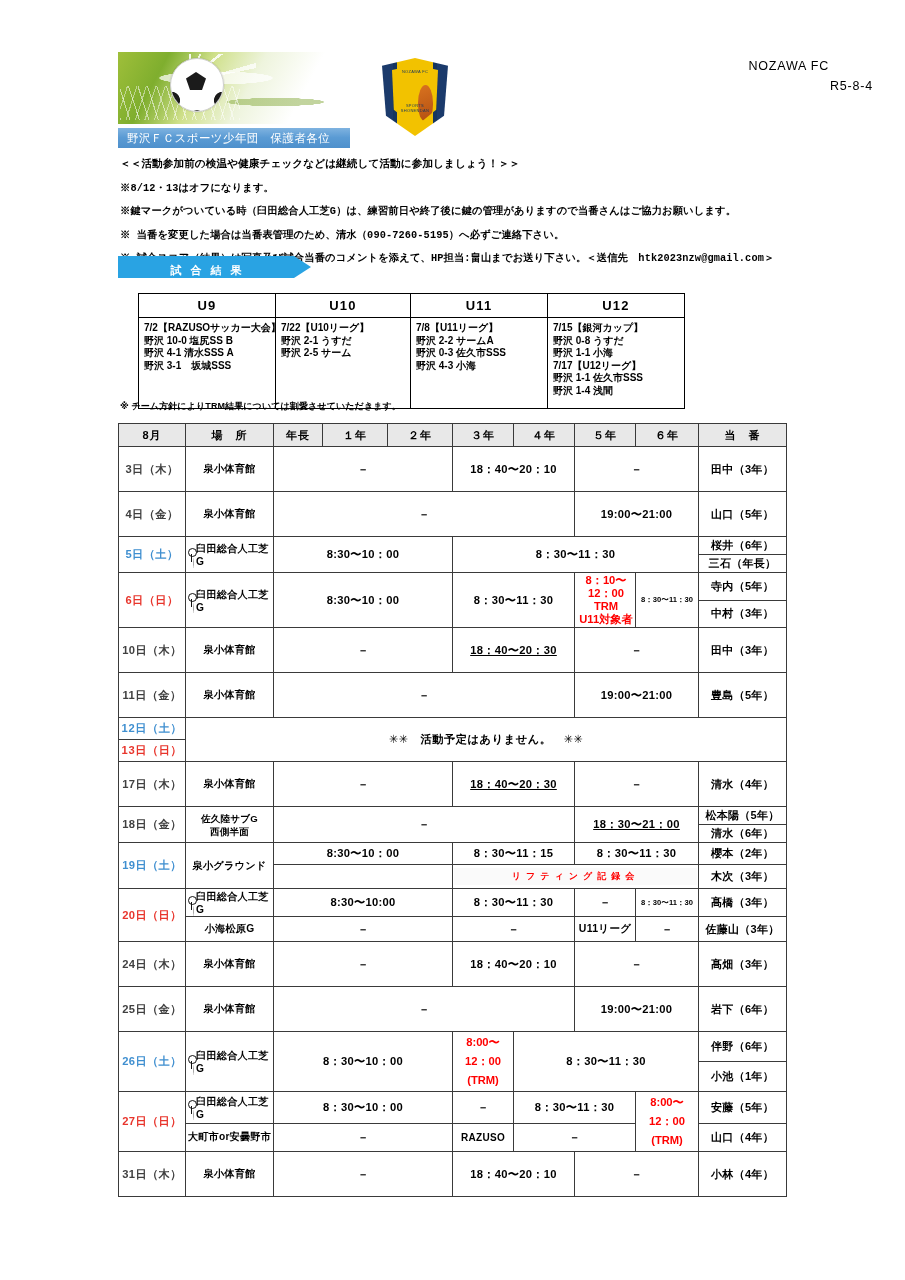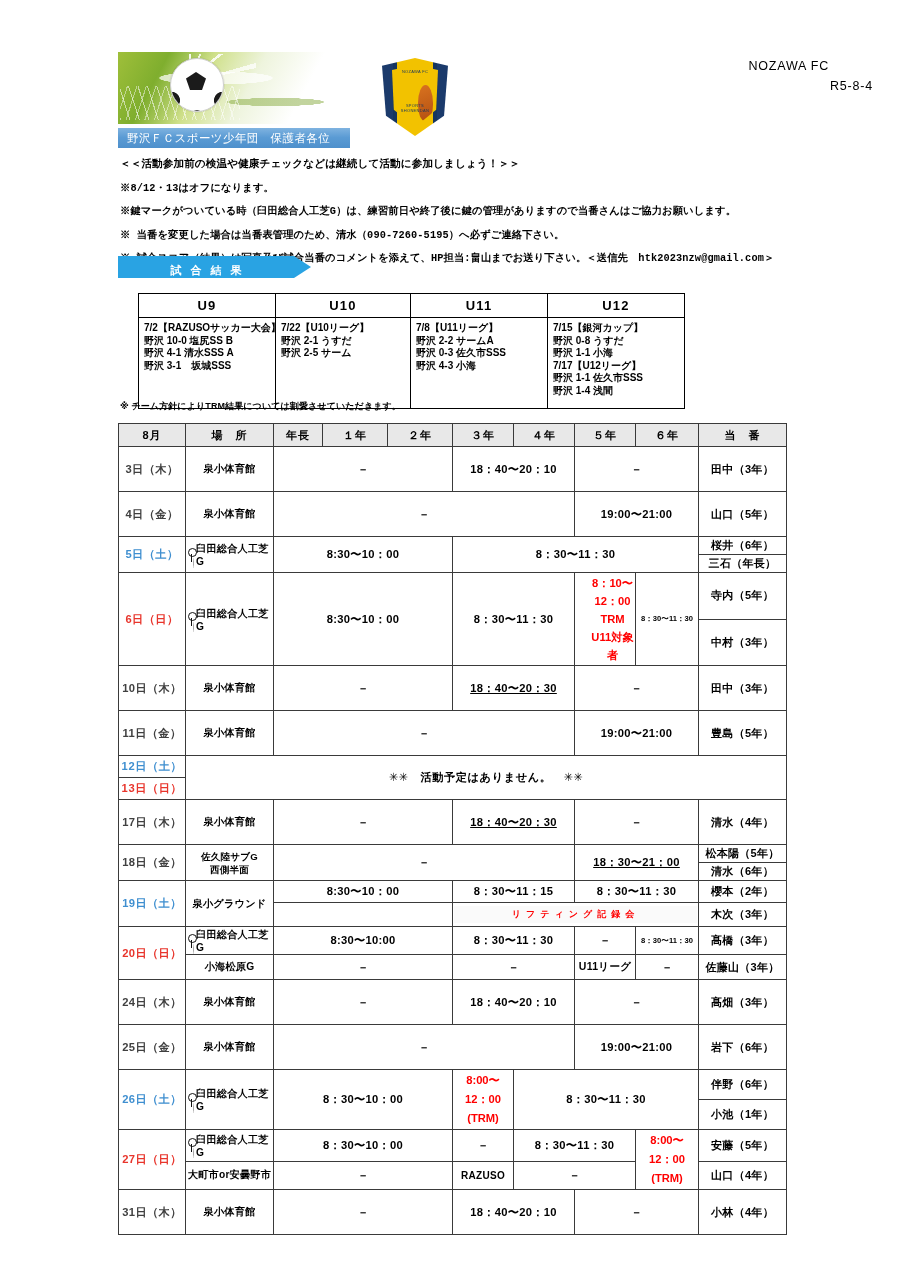--- a/index.html
+++ b/index.html
@@ -163,21 +163,21 @@
   .daycell{font-size:10.5px;font-weight:bold;letter-spacing:.4px;color:#404040;}
   .daycell.sat{color:#3f8fd0;}
   .daycell.sun{color:#e8352c;}
   .place{font-size:10.2px;font-weight:bold;letter-spacing:.2px;}
   .place.two{font-size:9.6px;line-height:12px;}
   .time{font-size:11.6px;letter-spacing:.3px;white-space:nowrap;}
   .time.u{text-decoration:underline;}
   .time.sm{font-size:7.6px;letter-spacing:0;}
   .dash{font-size:11.5px;}
   .duty{font-size:11px;letter-spacing:.3px;white-space:nowrap;}
-  .redsm{color:#ff0000;font-size:6.6px;line-height:18px;text-align:left;padding-left:16px;font-weight:bold;}
+  .redsm{color:#ff0000;font-size:6.6px;line-height:13px;text-align:left;padding-left:3px;font-weight:bold;}
   .redbig{color:#ff0000;font-size:10.5px;line-height:19px;}
   .offrow td{font-size:11.5px;letter-spacing:.6px;}
   .lift{
     color:#ff0000;font-size:9px;letter-spacing:5px;background:#fafafa;
     padding:2px 0;display:block;
   }
   .keyicon{display:inline-block;width:9px;height:14px;vertical-align:middle;position:relative;}
   .keyicon:before{
     content:"";position:absolute;left:1px;top:0;width:7px;height:7px;border:1.6px solid #111;border-radius:50%;
   }

